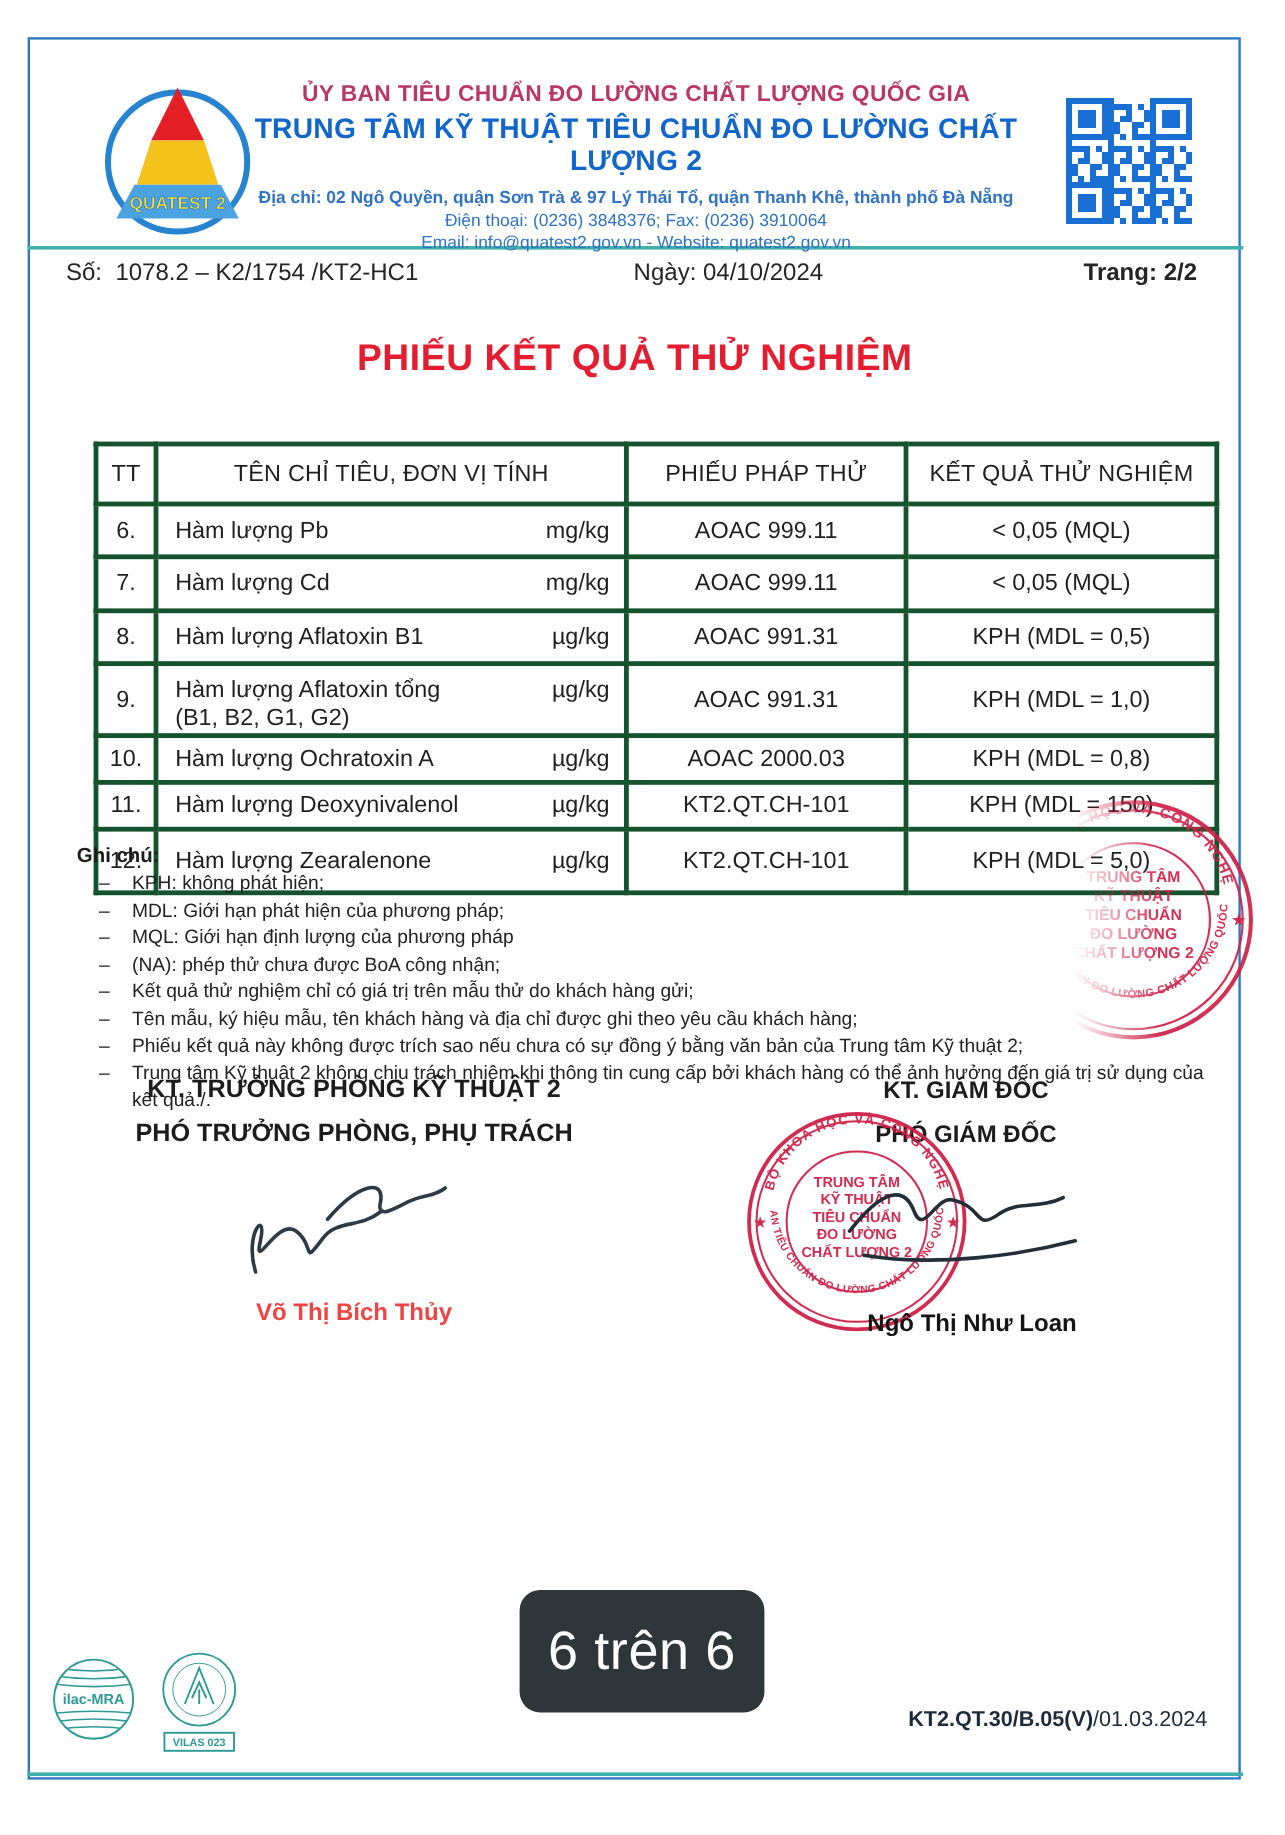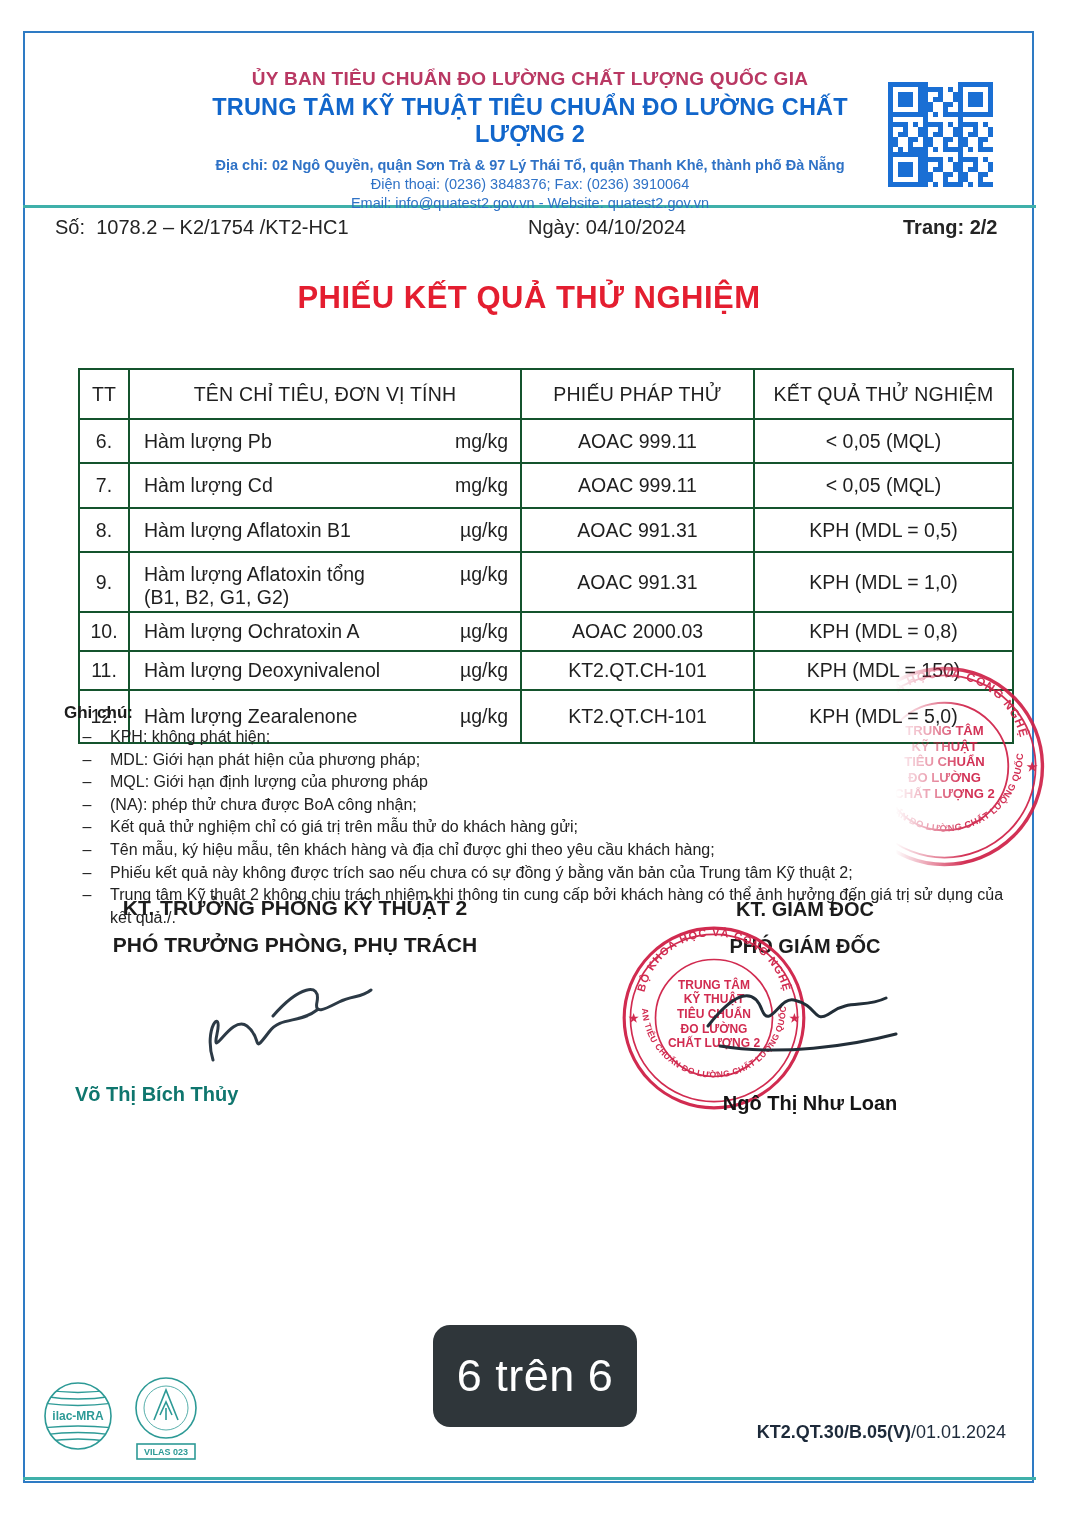--- a/index.html
+++ b/index.html
@@ -25,21 +25,21 @@
   .meta .m-num{position:absolute;left:55px;}
   .meta .m-date{position:absolute;left:528px;}
   .meta .m-page{position:absolute;left:903px;font-weight:bold;}
 
   .doc-title{position:absolute;left:0;top:280px;width:1058px;text-align:center;
              font-size:31px;font-weight:bold;color:#e41e30;letter-spacing:.5px;}
 
   
   table.results{position:absolute;left:78px;top:368px;width:934px;border-collapse:collapse;
                 table-layout:fixed;font-size:19.5px;color:#1f1f1f;}
-  .results th,.results td{border:2px solid #14532d;padding:0;vertical-align:middle;}
+  .results th,.results td{border:4px solid #14532d;padding:0;vertical-align:middle;}
   .results thead tr{height:50px;}
   .results th{font-weight:500;font-size:19.5px;text-align:center;letter-spacing:.2px;}
   .col-tt{width:50px;} .col-name{width:392px;} .col-method{width:233px;} .col-result{width:259px;}
   .c-tt{text-align:center;}
   .c-name{display:flex;justify-content:space-between;align-items:center;
           padding:0 12px 0 14px;box-sizing:border-box;height:100%;}
   .c-name .nm{text-align:left;}
   .c-name .nm2{display:block;}
   .c-name.two{align-items:flex-start;padding-top:7px;}
   .c-method,.c-result{text-align:center;}
@@ -65,22 +65,22 @@
   .stamp-main{position:absolute;left:620px;top:924px;width:188px;height:188px;opacity:.95;}
   .stamp-text{font-family:"Liberation Sans",sans-serif;font-weight:bold;fill:#cf2047;}
 
   
   .sig-left-titles{position:absolute;left:75px;top:896px;width:440px;text-align:center;
                    font-size:21px;font-weight:bold;color:#1c1c1c;}
   .sig-left-titles .t2{margin-top:13px;}
   .sig-right-titles{position:absolute;left:630px;top:898px;width:350px;text-align:center;
                     font-size:20px;font-weight:bold;color:#1c1c1c;}
   .sig-right-titles .t2{margin-top:14px;}
-  .sig-left-name{position:absolute;left:75px;top:1083px;width:440px;text-align:left;
-                 font-size:20px;font-weight:bold;color:#0f766e;}
+  .sig-left-name{position:absolute;left:75px;top:1083px;width:440px;text-align:center;
+                 font-size:20px;font-weight:bold;color:#ef4444;}
   .sig-right-name{position:absolute;left:645px;top:1092px;width:330px;text-align:center;
                   font-size:20px;font-weight:bold;color:#141414;}
   .sig-scrawl-left{position:absolute;left:195px;top:968px;width:230px;height:115px;}
   .sig-scrawl-right{position:absolute;left:700px;top:968px;width:210px;height:110px;}
 
   
   .page-badge{position:absolute;left:433px;top:1325px;width:204px;height:102px;background:#2f363a;
               border-radius:17px;display:flex;align-items:center;justify-content:center;
               color:#ffffff;font-size:45px;letter-spacing:.5px;}
 
@@ -92,20 +92,29 @@
   .footer-code .b{font-weight:bold;}
 </style>
 </head>
 <body>
 
 <div class="page">
   <div class="frame"></div>
   <div class="sep-top"></div>
   <div class="sep-bottom"></div>
 
+  <div class="logo-wrap">
+    <svg width="140" height="145" viewBox="0 0 140 145">
+      <circle cx="70" cy="75" r="58" fill="none" stroke="#2583cf" stroke-width="5"></circle>
+      <polygon points="70,13 48,57 92,57" fill="#e31e25"></polygon>
+      <polygon points="48,57 92,57 104,94 36,94" fill="#f3c21b"></polygon>
+      <polygon points="34,94 106,94 121,122 19,122" fill="#4aa3e0"></polygon>
+      <text x="70" y="114" text-anchor="middle" font-size="14.5" font-weight="bold" font-family="Liberation Sans, sans-serif" fill="#ffe23a" stroke="#1f6fbe" stroke-width="0.5">QUATEST 2</text>
+    </svg>
+  </div>
 
   <div class="hdr">
     <div class="org-parent">ỦY BAN TIÊU CHUẨN ĐO LƯỜNG CHẤT LƯỢNG QUỐC GIA</div>
     <div class="org-name">TRUNG TÂM KỸ THUẬT TIÊU CHUẨN ĐO LƯỜNG CHẤT LƯỢNG 2</div>
     <div class="org-line first">Địa chỉ: 02 Ngô Quyền, quận Sơn Trà &amp; 97 Lý Thái Tổ, quận Thanh Khê, thành phố Đà Nẵng</div>
     <div class="org-line">Điện thoại: (0236) 3848376; Fax: (0236) 3910064</div>
     <div class="org-line">Email: info@quatest2.gov.vn - Website: quatest2.gov.vn</div>
   </div>
 
   <div class="qr-wrap">
@@ -603,15 +612,15 @@
     <svg width="80" height="92" viewBox="0 0 80 92">
       <circle cx="40" cy="34" r="30" fill="none" stroke="#2d9a96" stroke-width="1.6"></circle>
       <circle cx="40" cy="34" r="22" fill="none" stroke="#2d9a96" stroke-width="0.8"></circle>
       <path d="M28,46 L40,16 L52,46 M34,41 L40,28 L46,41 M40,34 L40,46" fill="none" stroke="#2d9a96" stroke-width="1.6"></path>
       <rect x="11" y="70" width="58" height="15" fill="none" stroke="#2d9a96" stroke-width="1.6"></rect>
       <text x="40" y="81" text-anchor="middle" font-size="9" font-weight="bold" font-family="Liberation Sans, sans-serif" fill="#2d9a96">VILAS 023</text>
     </svg>
   </div>
 
   <div class="footer-code">
-    <span class="b">KT2.QT.30/B.05(V)</span><span>/01.01.2024</span>
+    <span class="b">KT2.QT.30/B.05(V)</span><span>/01.03.2024</span>
   </div>
 </div>
 
 </body></html>

